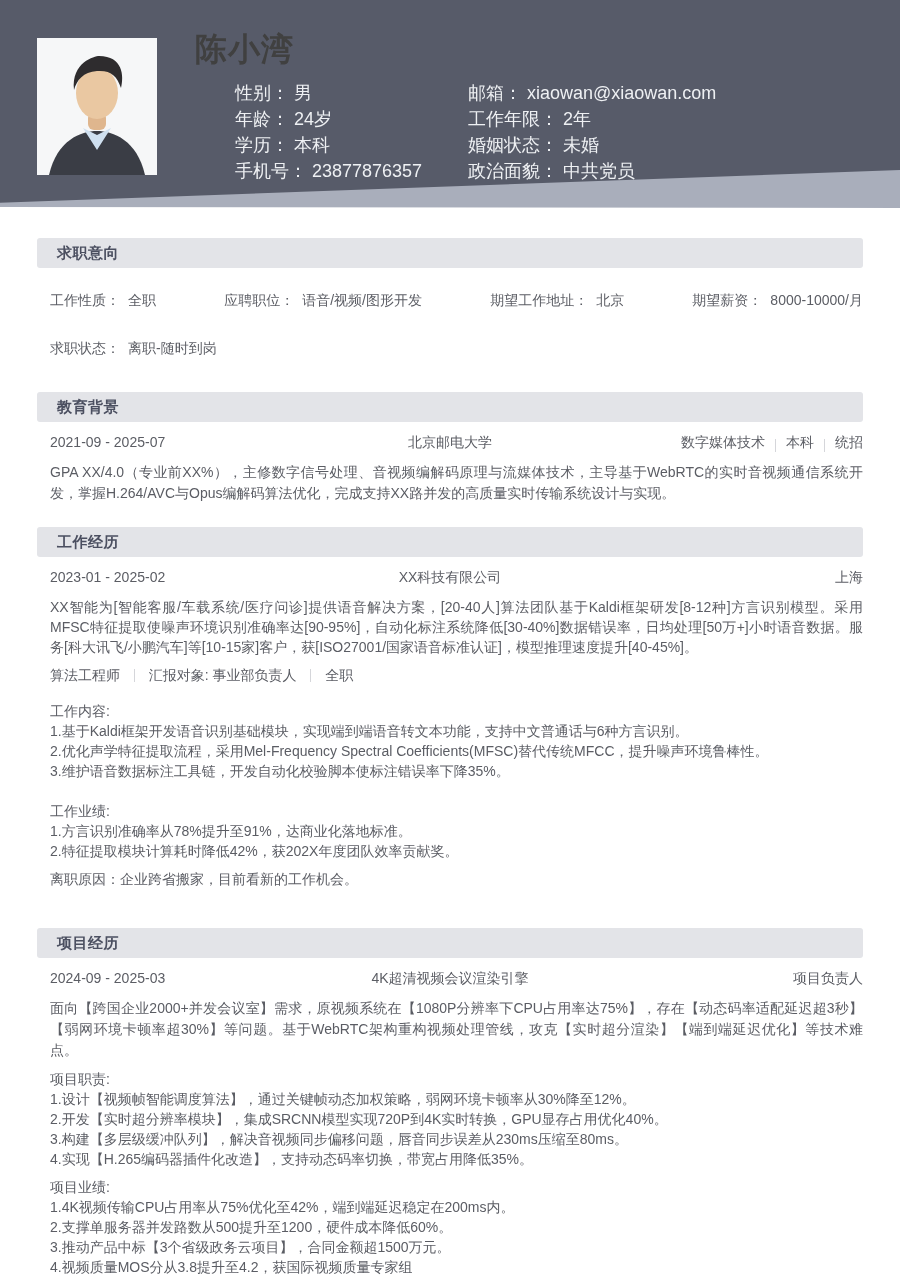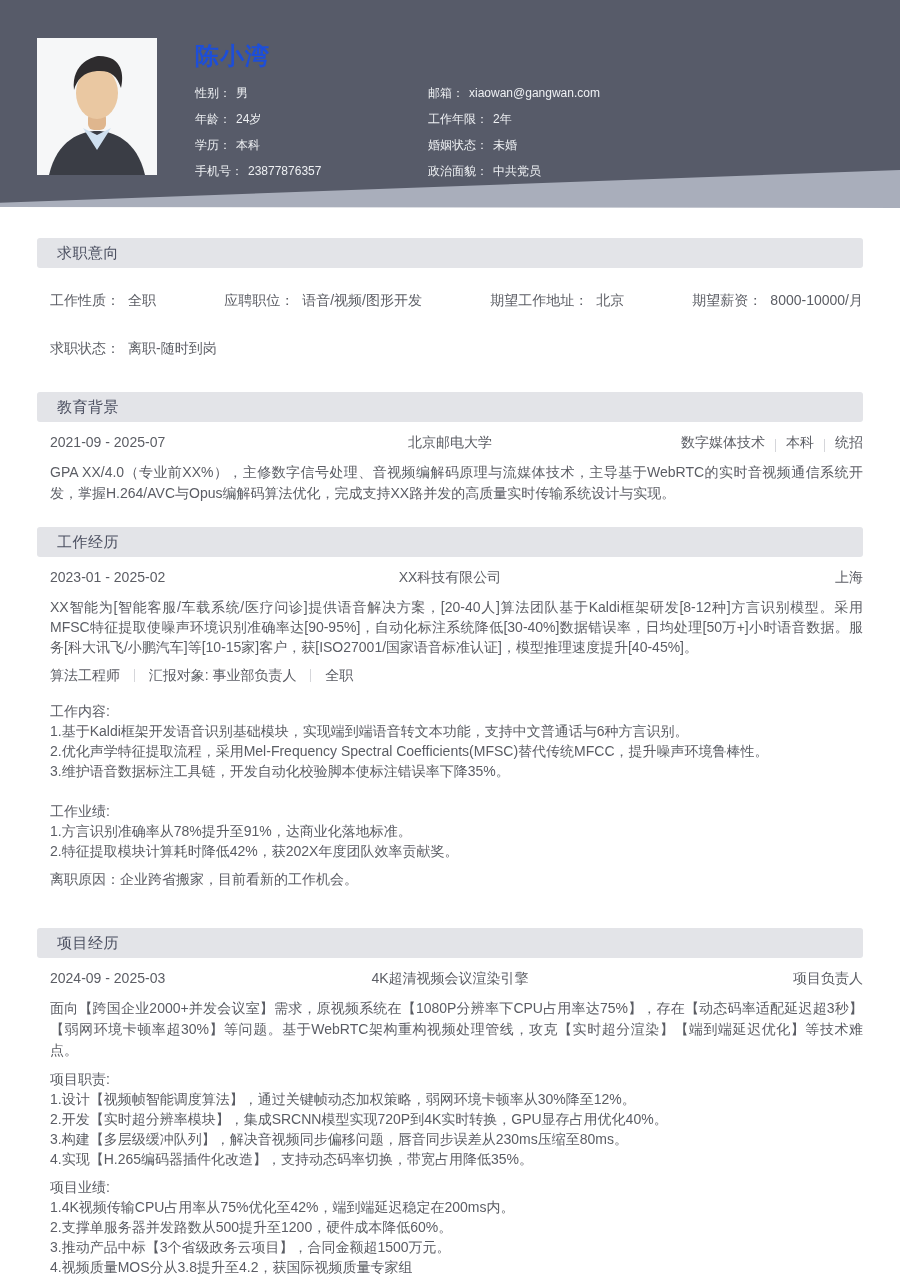--- a/index.html
+++ b/index.html
@@ -8,33 +8,33 @@
 
   
   .hd { position:relative; width:900px; height:210px; }
   .hd-dark { position:absolute; inset:0; background:#575b69;
              clip-path:polygon(0 0,100% 0,100% 82%,0 97.5%); }
   .hd-band { position:absolute; inset:0; background:#a9aebb;
              clip-path:polygon(0 96.5%,100% 81%,100% 99%,0 98.6%); }
   .hd-content { position:absolute; inset:0; }
   .photo { position:absolute; left:37px; top:38px; width:120px; height:137px;
            background:#f6f7f8; overflow:hidden; }
-  .hd-name { position:absolute; left:195px; top:40px; color:#1d4ed8;
-             font-size:24px; font-weight:bold; letter-spacing:1px; }
+  .hd-name { position:absolute; left:195px; top:28px; color:#404040;
+             font-size:32px; font-weight:bold; letter-spacing:1px; }
   .hd-col { position:absolute; top:84px; display:flex; flex-direction:column; gap:8px; }
   .hd-col.left { left:195px; width:225px; }
   .hd-col.right { left:428px; width:320px; }
-  .hd-field { height:18px; line-height:18px; color:#eef0f3; font-size:12px; white-space:nowrap; }
+  .hd-field { height:18px; line-height:18px; color:#eef0f3; font-size:18px; white-space:nowrap;margin-left:40px; }
   .hd-field .v { margin-left:5px; }
 
   
   main { padding:0 37px; }
   .bar { height:30px; background:#e3e4e8; border-radius:3px; display:flex;
          align-items:center; padding-left:20px; }
-  .bar span { font-size:15px; font-weight:normal; color:#4b4f60; letter-spacing:.5px;text-align:center; }
+  .bar span { font-size:15px; font-weight:bold; color:#4b4f60; letter-spacing:.5px;text-align:center; }
   .bar.first { margin-top:28px; }
 
   .pair .v { margin-left:8px; }
   .row { display:flex; justify-content:space-between; line-height:20px; }
   .row.single { justify-content:flex-start; }
   .intent-row1 { margin-top:22px; padding-left:13px; }
   .intent-row2 { margin-top:28px; padding-left:13px; }
 
   .meta { position:relative; display:flex; justify-content:space-between;
           line-height:20px; margin-top:10px; padding-left:13px; }
@@ -68,21 +68,21 @@
       </svg>
     </div>
     <div class="hd-name">陈小湾</div>
     <div class="hd-col left">
       <div class="hd-field"><span class="l">性别：</span><span class="v">男</span></div>
       <div class="hd-field"><span class="l">年龄：</span><span class="v">24岁</span></div>
       <div class="hd-field"><span class="l">学历：</span><span class="v">本科</span></div>
       <div class="hd-field"><span class="l">手机号：</span><span class="v">23877876357</span></div>
     </div>
     <div class="hd-col right">
-      <div class="hd-field"><span class="l">邮箱：</span><span class="v">xiaowan@gangwan.com</span></div>
+      <div class="hd-field"><span class="l">邮箱：</span><span class="v">xiaowan@xiaowan.com</span></div>
       <div class="hd-field"><span class="l">工作年限：</span><span class="v">2年</span></div>
       <div class="hd-field"><span class="l">婚姻状态：</span><span class="v">未婚</span></div>
       <div class="hd-field"><span class="l">政治面貌：</span><span class="v">中共党员</span></div>
     </div>
   </div>
 </header>
 
 <main>
 
   <section>

